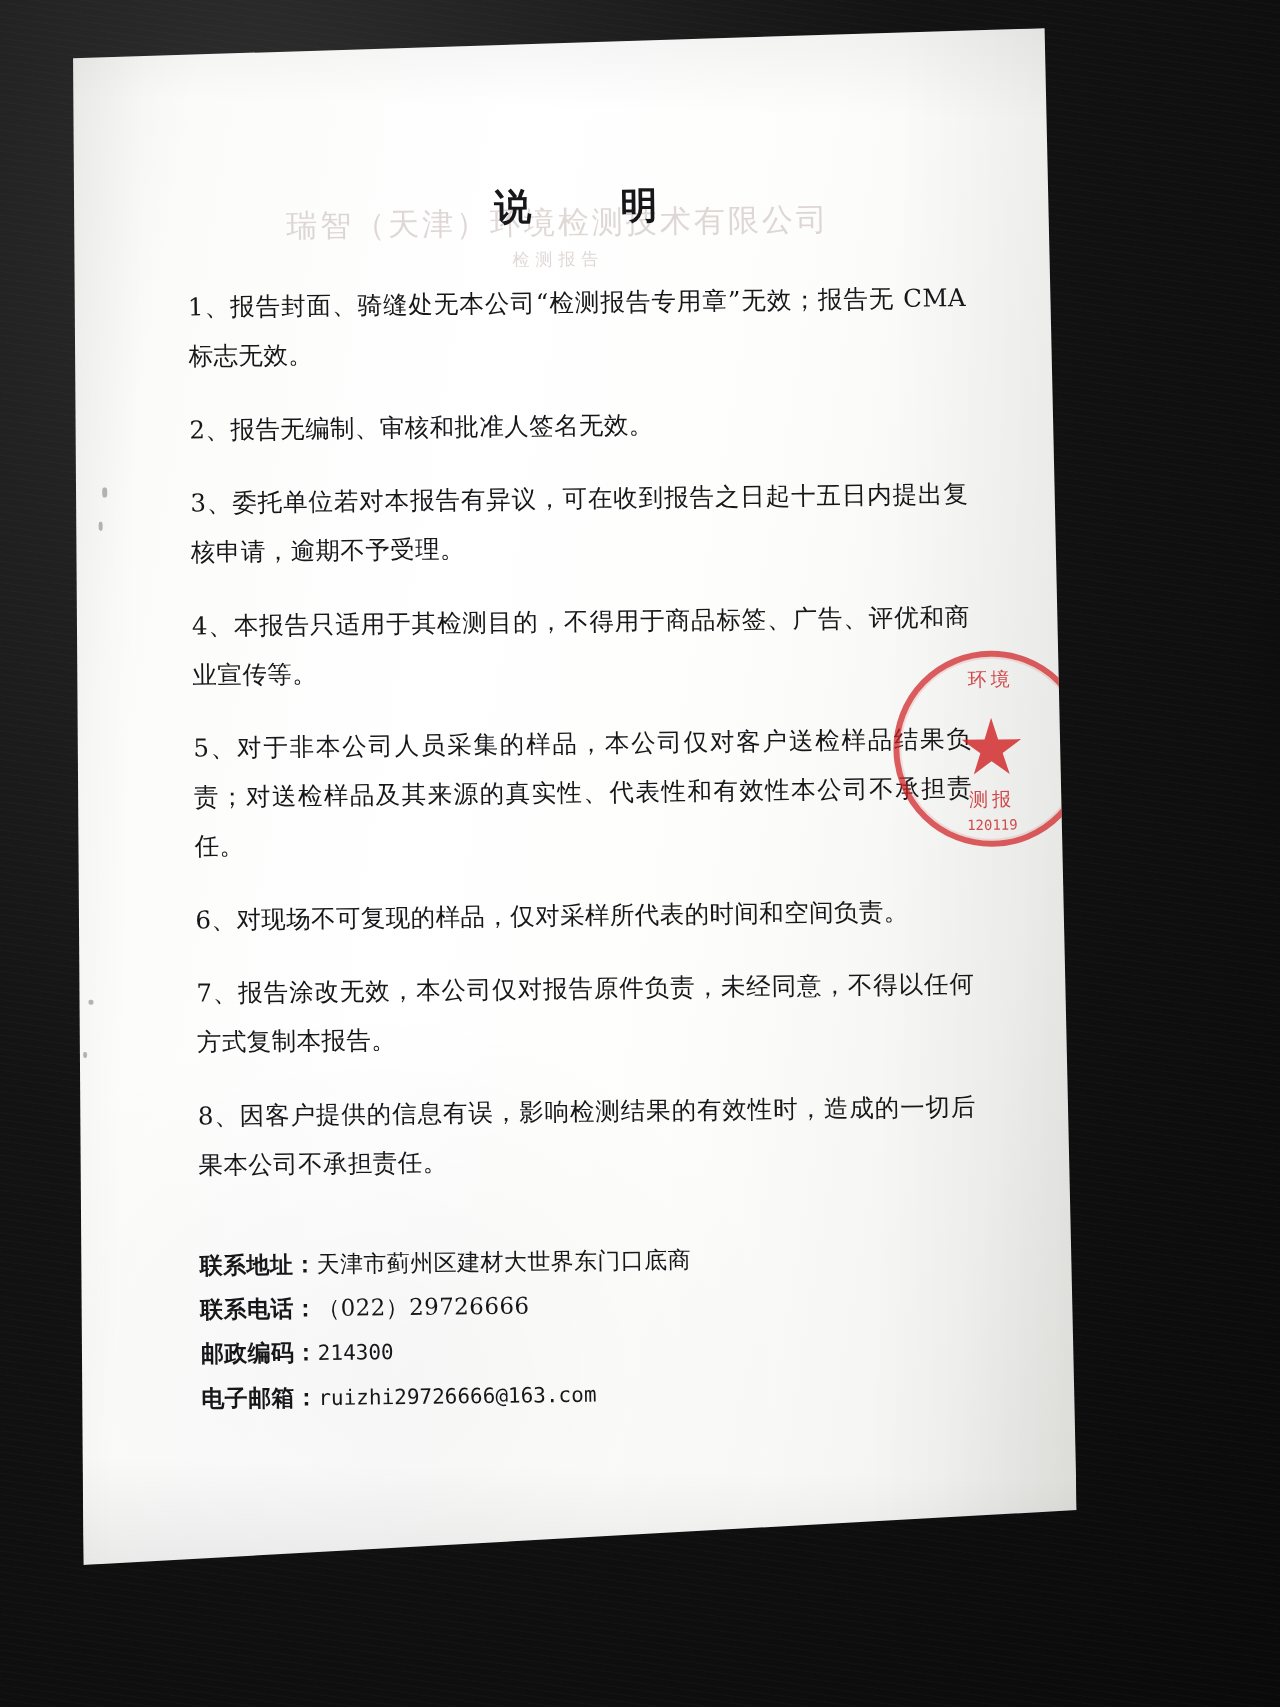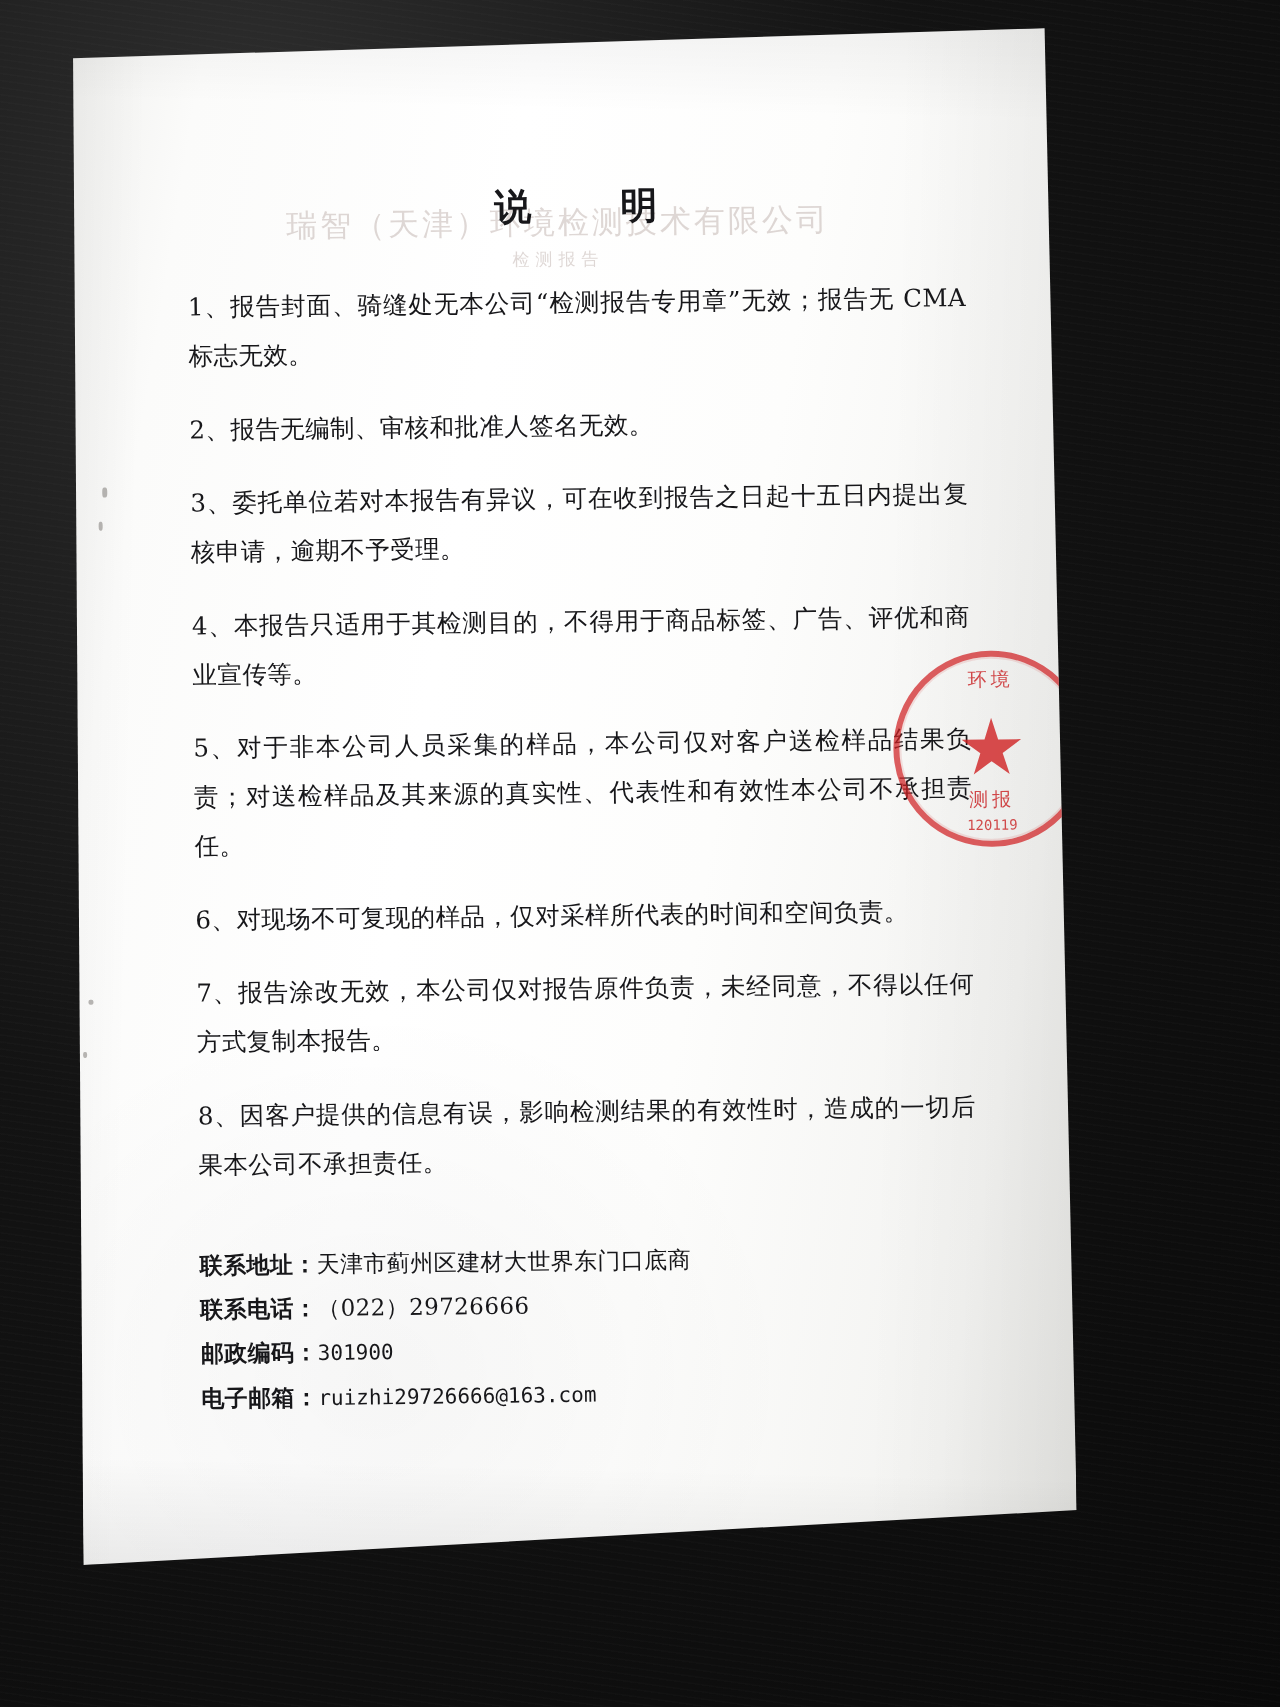--- a/index.html
+++ b/index.html
@@ -206,21 +206,21 @@
       </div>
 
       <div class="contact">
         <div class="contact-row">
           <span class="lbl">联系地址：</span><span class="val">天津市蓟州区建材大世界东门口底商</span>
         </div>
         <div class="contact-row">
           <span class="lbl">联系电话：</span><span class="val">（022）29726666</span>
         </div>
         <div class="contact-row">
-          <span class="lbl">邮政编码：</span><span class="val-mono">301900</span>
+          <span class="lbl">邮政编码：</span><span class="val-mono">214300</span>
         </div>
         <div class="contact-row">
           <span class="lbl">电子邮箱：</span><span class="val-mono">ruizhi29726666@163.com</span>
         </div>
       </div>
     </div>
 
     <div id="seal">
       <div class="ring"></div>
       <div class="arc-text">环境</div>

